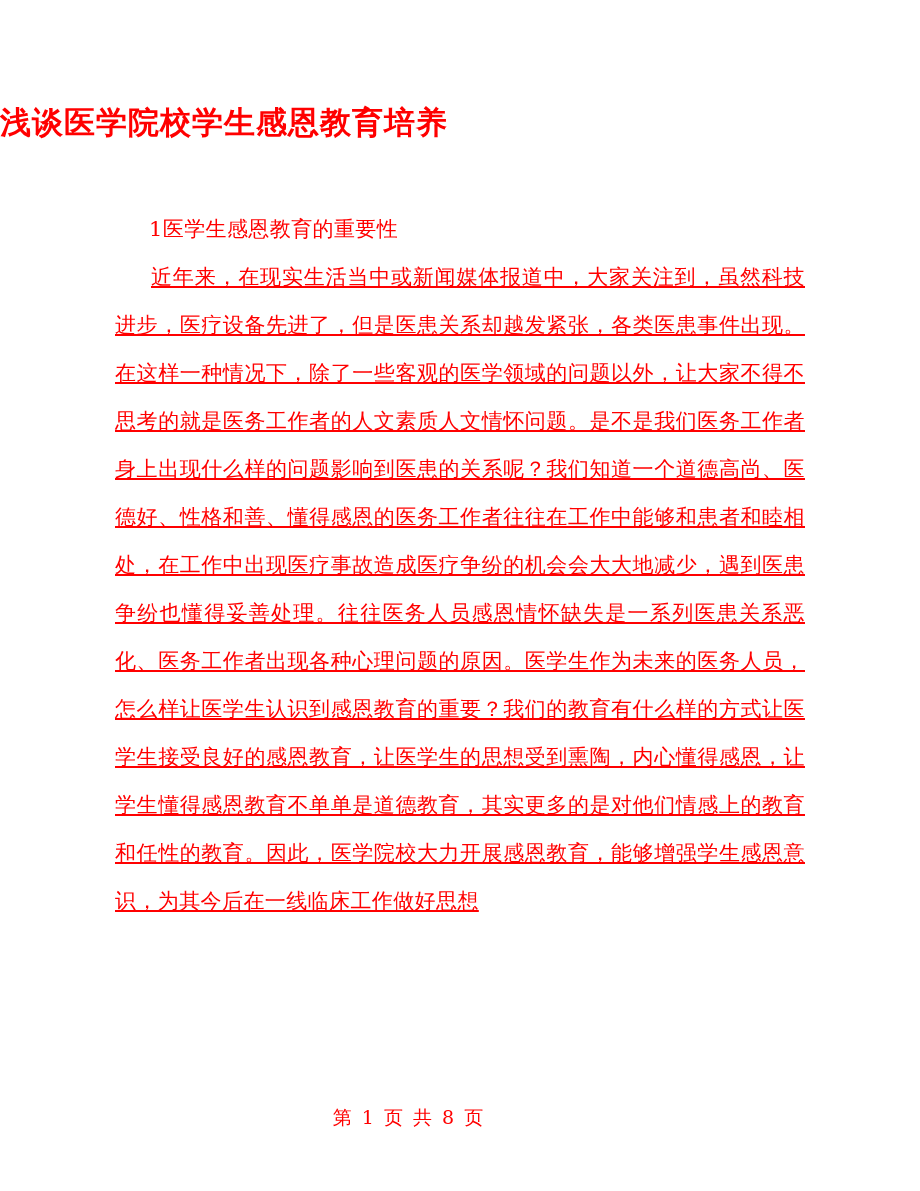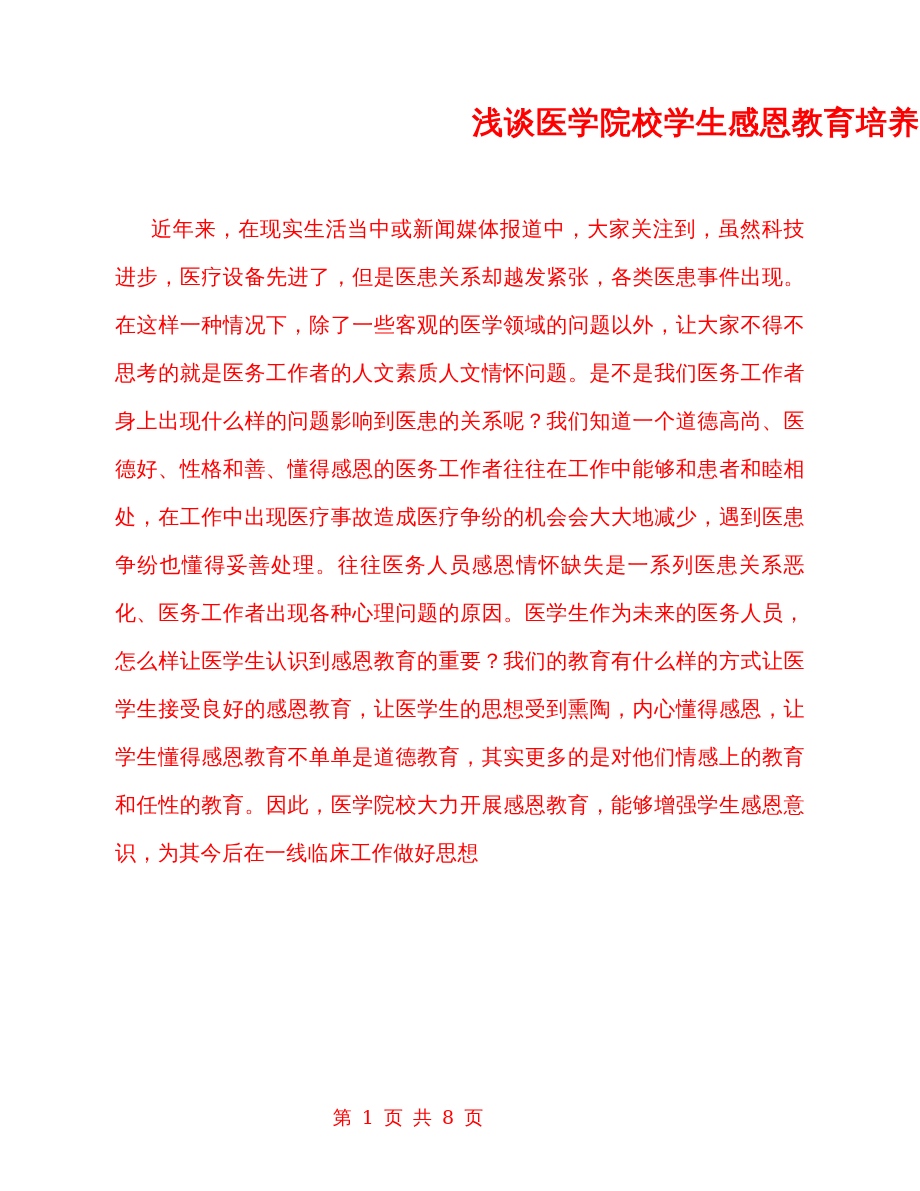--- a/index.html
+++ b/index.html
@@ -20,21 +20,21 @@
     top: 0;
     width: 920px;
     height: 1191px;
     background: #ffffff;
   }
   .doc-title {
     position: absolute;
     left: 0;
     top: 100px;
     width: 920px;
-    text-align: right;
+    text-align: left;
     font-family: "DejaVu Sans", "Liberation Sans", sans-serif;
     font-weight: bold;
     font-size: 31px;
     letter-spacing: 1px;
     color: #ff0000;
     line-height: 44px;
     white-space: nowrap;
   }
   .body-block {
     position: absolute;
@@ -51,20 +51,21 @@
     text-align: justify;
     text-justify: inter-ideograph;
     margin: 0;
   }
   .para.first {
     text-indent: 34px;
     margin-bottom: 0px;
   }
   .para.second {
     text-indent: 36px;
+    text-decoration: underline;
   }
   .footer {
     position: absolute;
     left: 0;
     top: 1105px;
     width: 818px;
     text-align: center;
     color: #ff0000;
     font-family: "DejaVu Serif", "Liberation Serif", serif;
     font-size: 19px;
@@ -75,20 +76,21 @@
   }
 </style>
 </head>
 <body>
 
 <div class="page">
 
   <div class="doc-title">浅谈医学院校学生感恩教育培养</div>
 
   <div class="body-block">
+    <p class="para first">1医学生感恩教育的重要性</p>
     <p class="para second">近年来，在现实生活当中或新闻媒体报道中，大家关注到，虽然科技进步，医疗设备先进了，但是医患关系却越发紧张，各类医患事件出现。在这样一种情况下，除了一些客观的医学领域的问题以外，让大家不得不思考的就是医务工作者的人文素质人文情怀问题。是不是我们医务工作者身上出现什么样的问题影响到医患的关系呢？我们知道一个道德高尚、医德好、性格和善、懂得感恩的医务工作者往往在工作中能够和患者和睦相处，在工作中出现医疗事故造成医疗争纷的机会会大大地减少，遇到医患争纷也懂得妥善处理。往往医务人员感恩情怀缺失是一系列医患关系恶化、医务工作者出现各种心理问题的原因。医学生作为未来的医务人员，怎么样让医学生认识到感恩教育的重要？我们的教育有什么样的方式让医学生接受良好的感恩教育，让医学生的思想受到熏陶，内心懂得感恩，让学生懂得感恩教育不单单是道德教育，其实更多的是对他们情感上的教育和任性的教育。因此，医学院校大力开展感恩教育，能够增强学生感恩意识，为其今后在一线临床工作做好思想</p>
   </div>
 
   <div class="footer">
     <span>第</span>
     <span class="num">1</span>
     <span>页 共</span>
     <span class="num">8</span>
     <span>页</span>
   </div>

